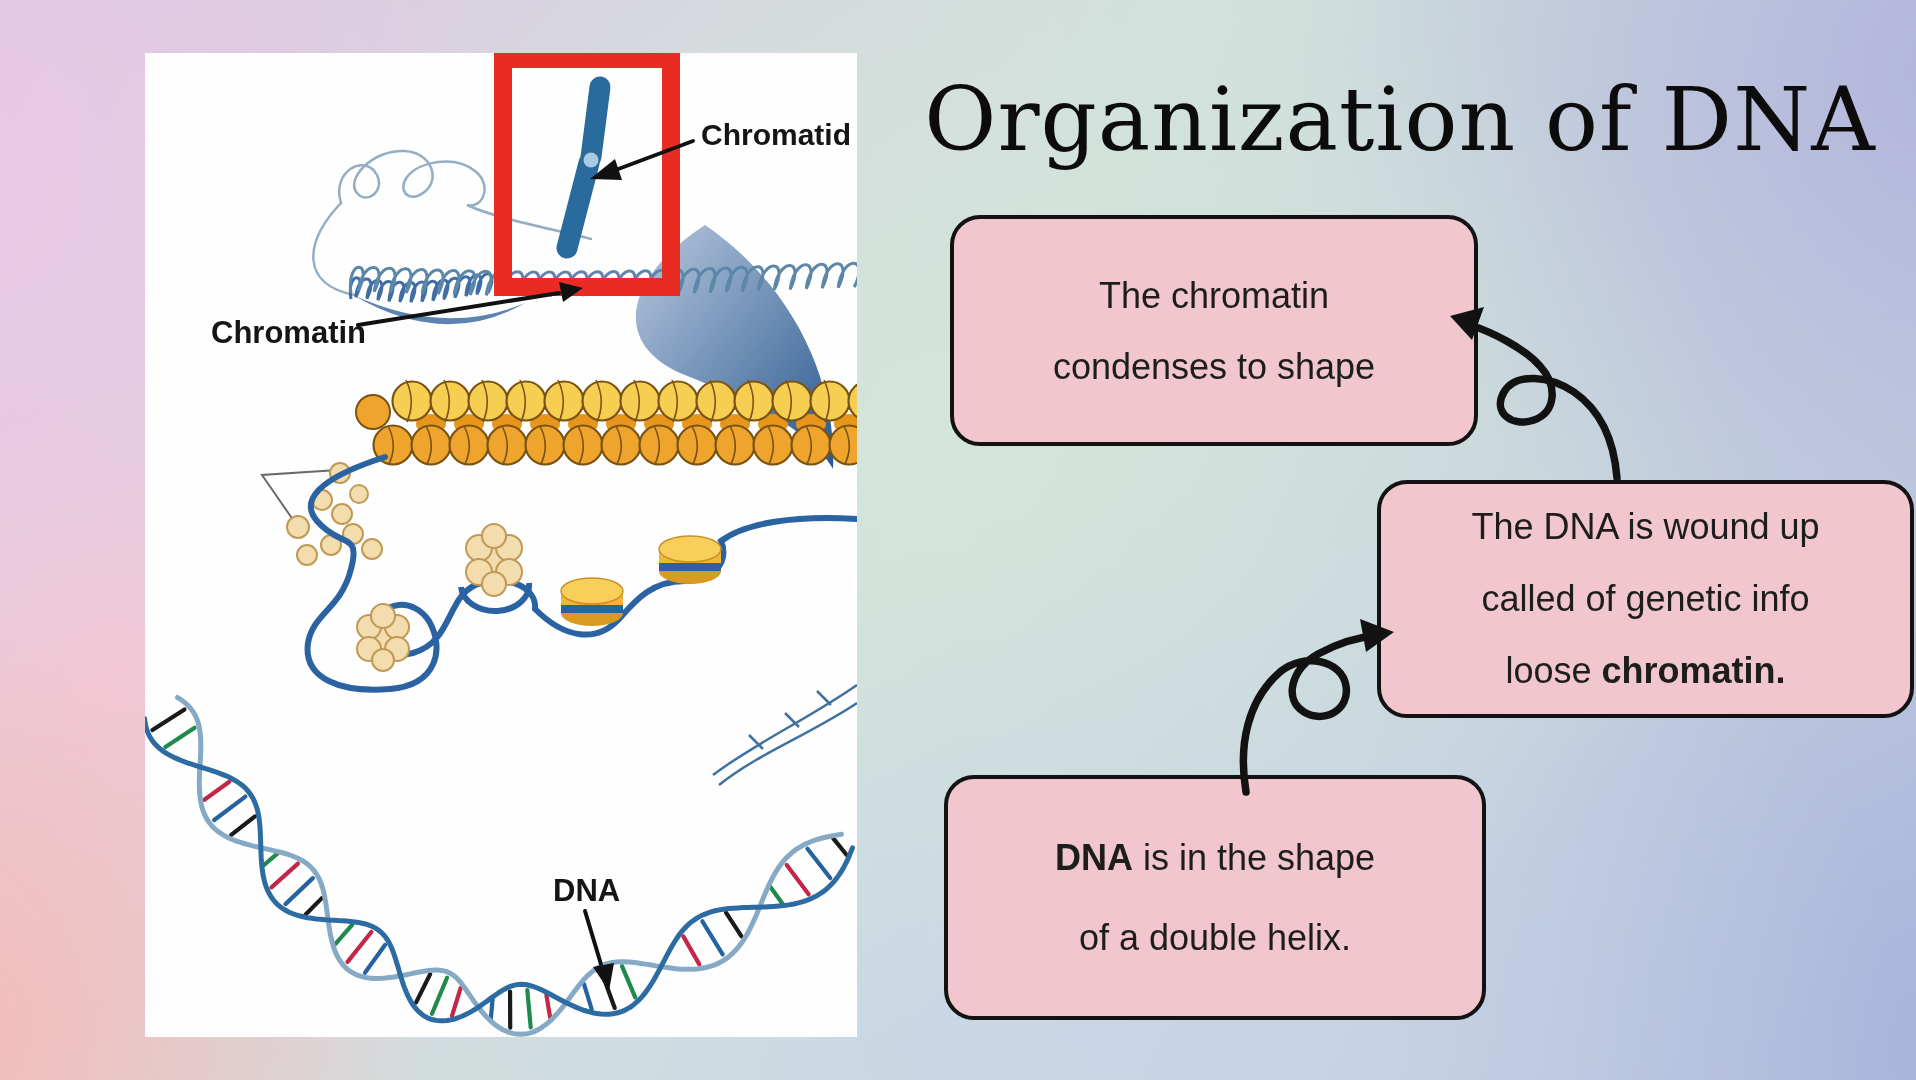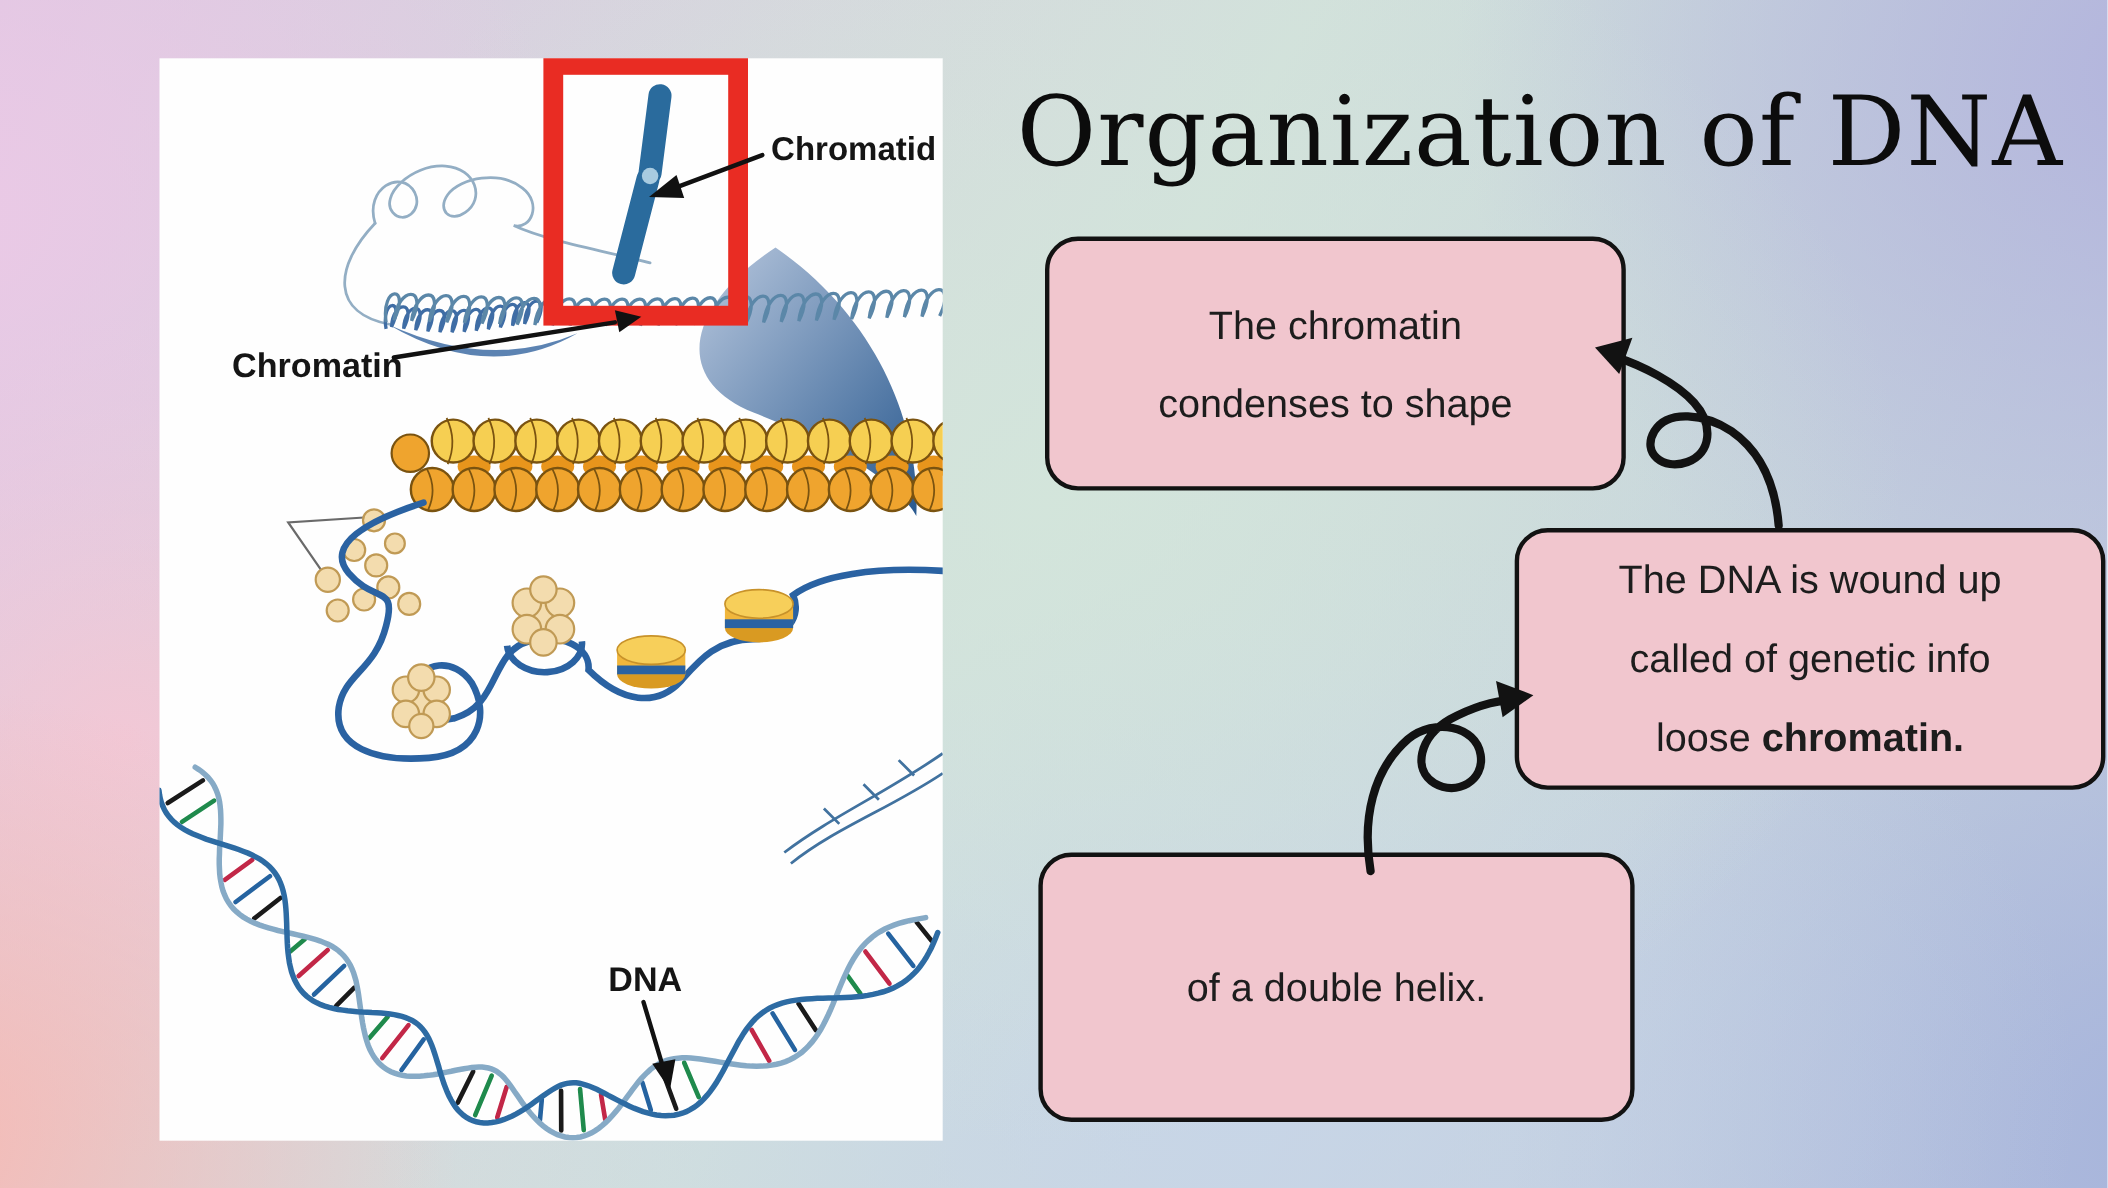--- a/index.html
+++ b/index.html
@@ -267,20 +267,21 @@
   </div>
   <div class="fbox" id="box1">
     <div class="box-text">
         <div><span>The DNA is wound up</span></div>
         <div><span>called of genetic info</span></div>
         <div><span>loose </span><span class="b">chromatin.</span></div>
       </div>
   </div>
   <div class="fbox" id="box2">
     <div class="box-text">
+        <div><span class="b">DNA</span><span> is in the shape</span></div>
         <div><span>of a double helix.</span></div>
       </div>
   </div>
 
   <svg class="overlay" viewBox="0 0 1916 1080">
     <g>
       <path class="flow-arrow" d="M1246,792 C1238,744 1248,700 1280,672 C1304,652 1342,660 1346,686
                C1350,710 1324,724 1304,712 C1284,700 1290,670 1318,654
                C1340,642 1360,637 1376,636"></path>
       <polygon class="flow-head" points="1394,632 1360,619 1366,652"></polygon>

